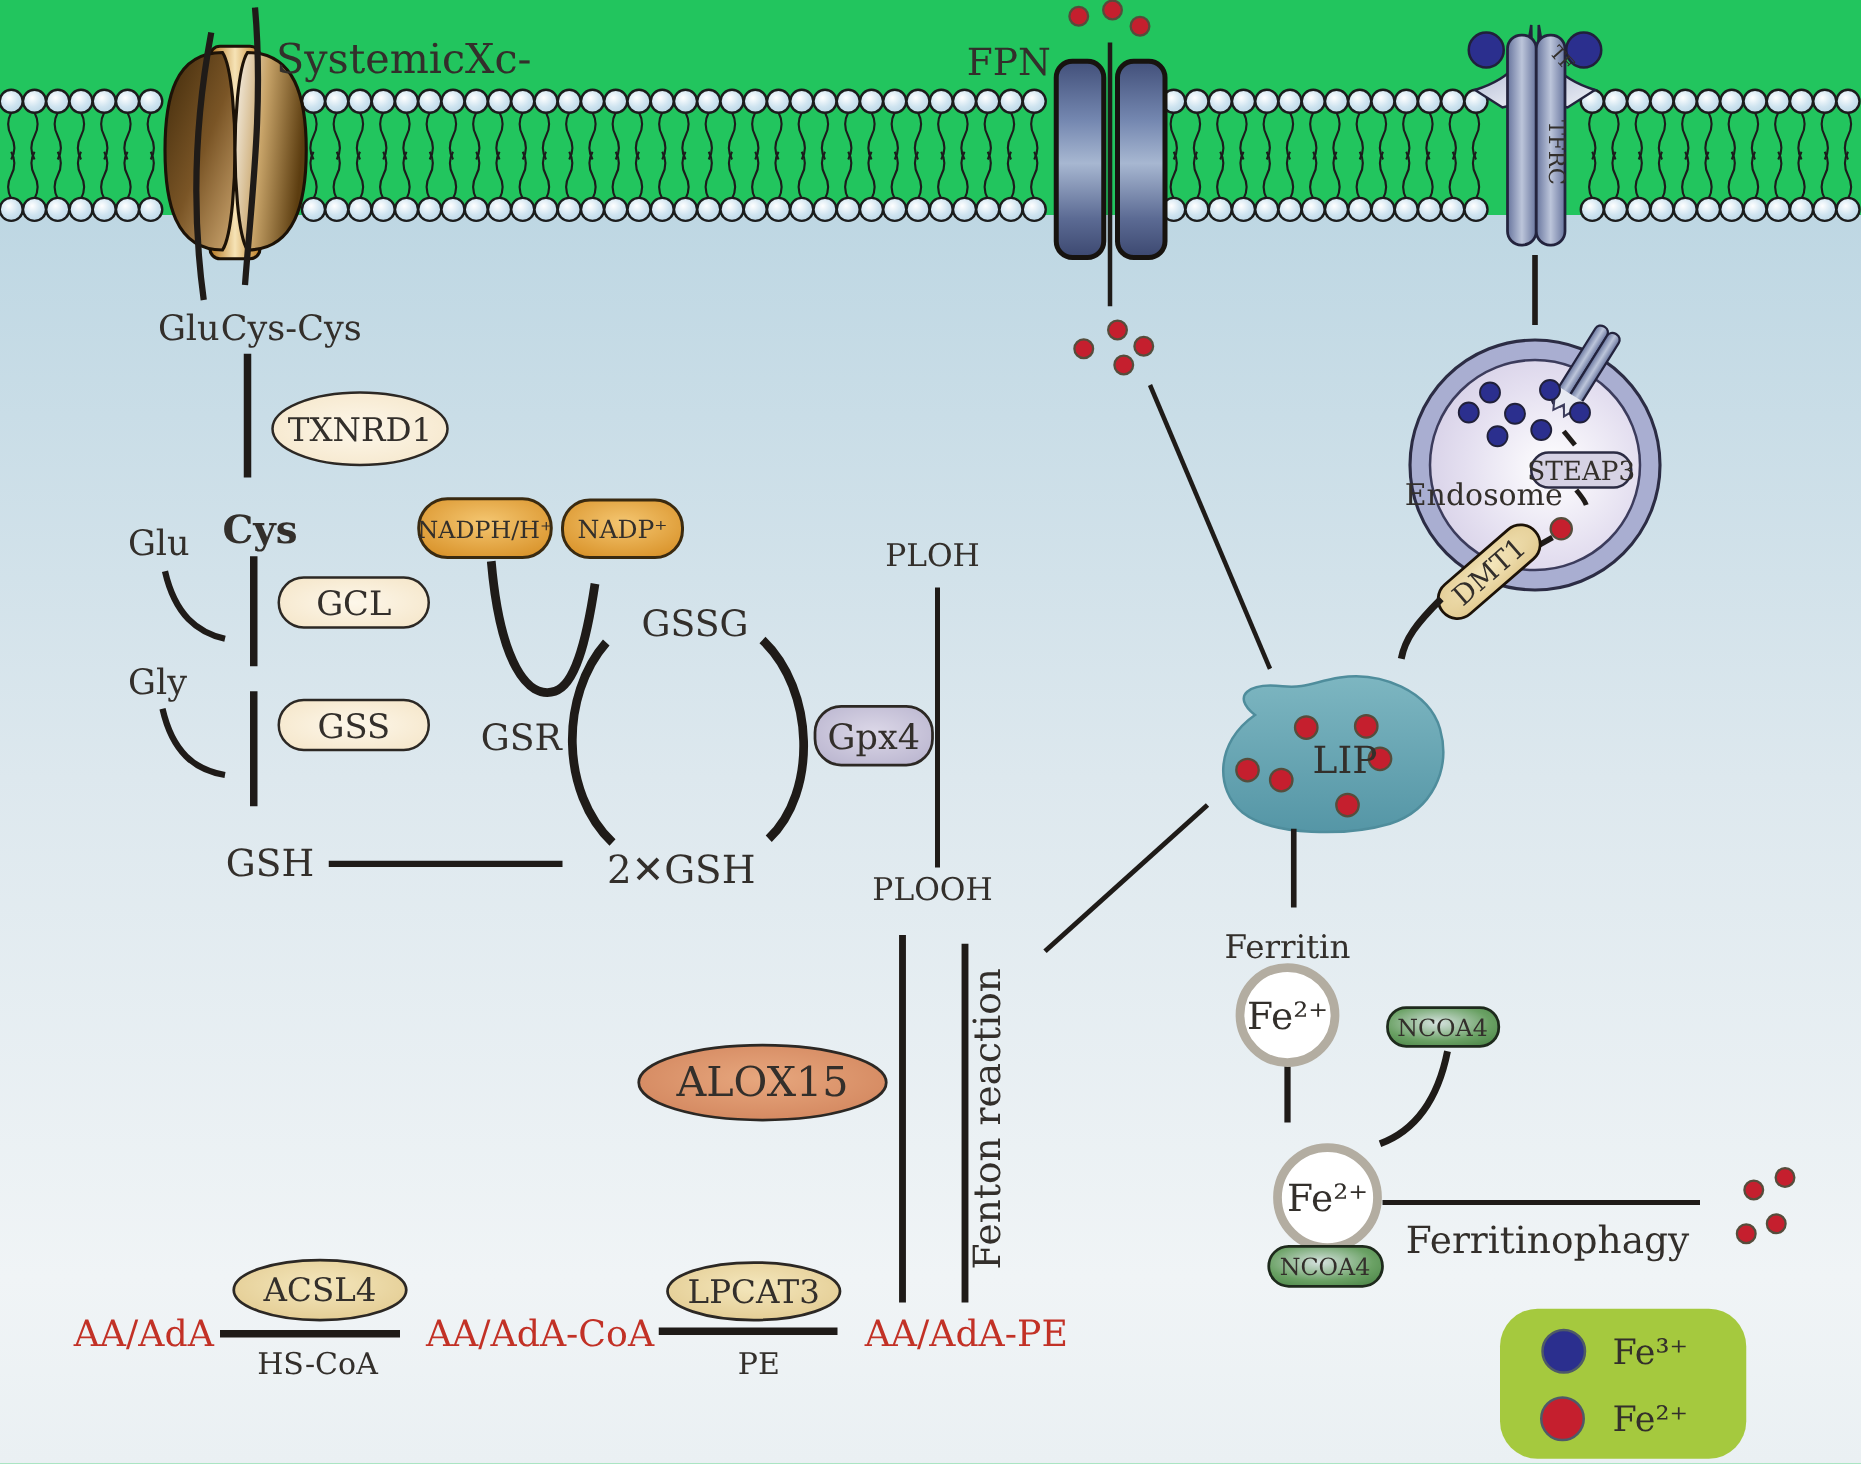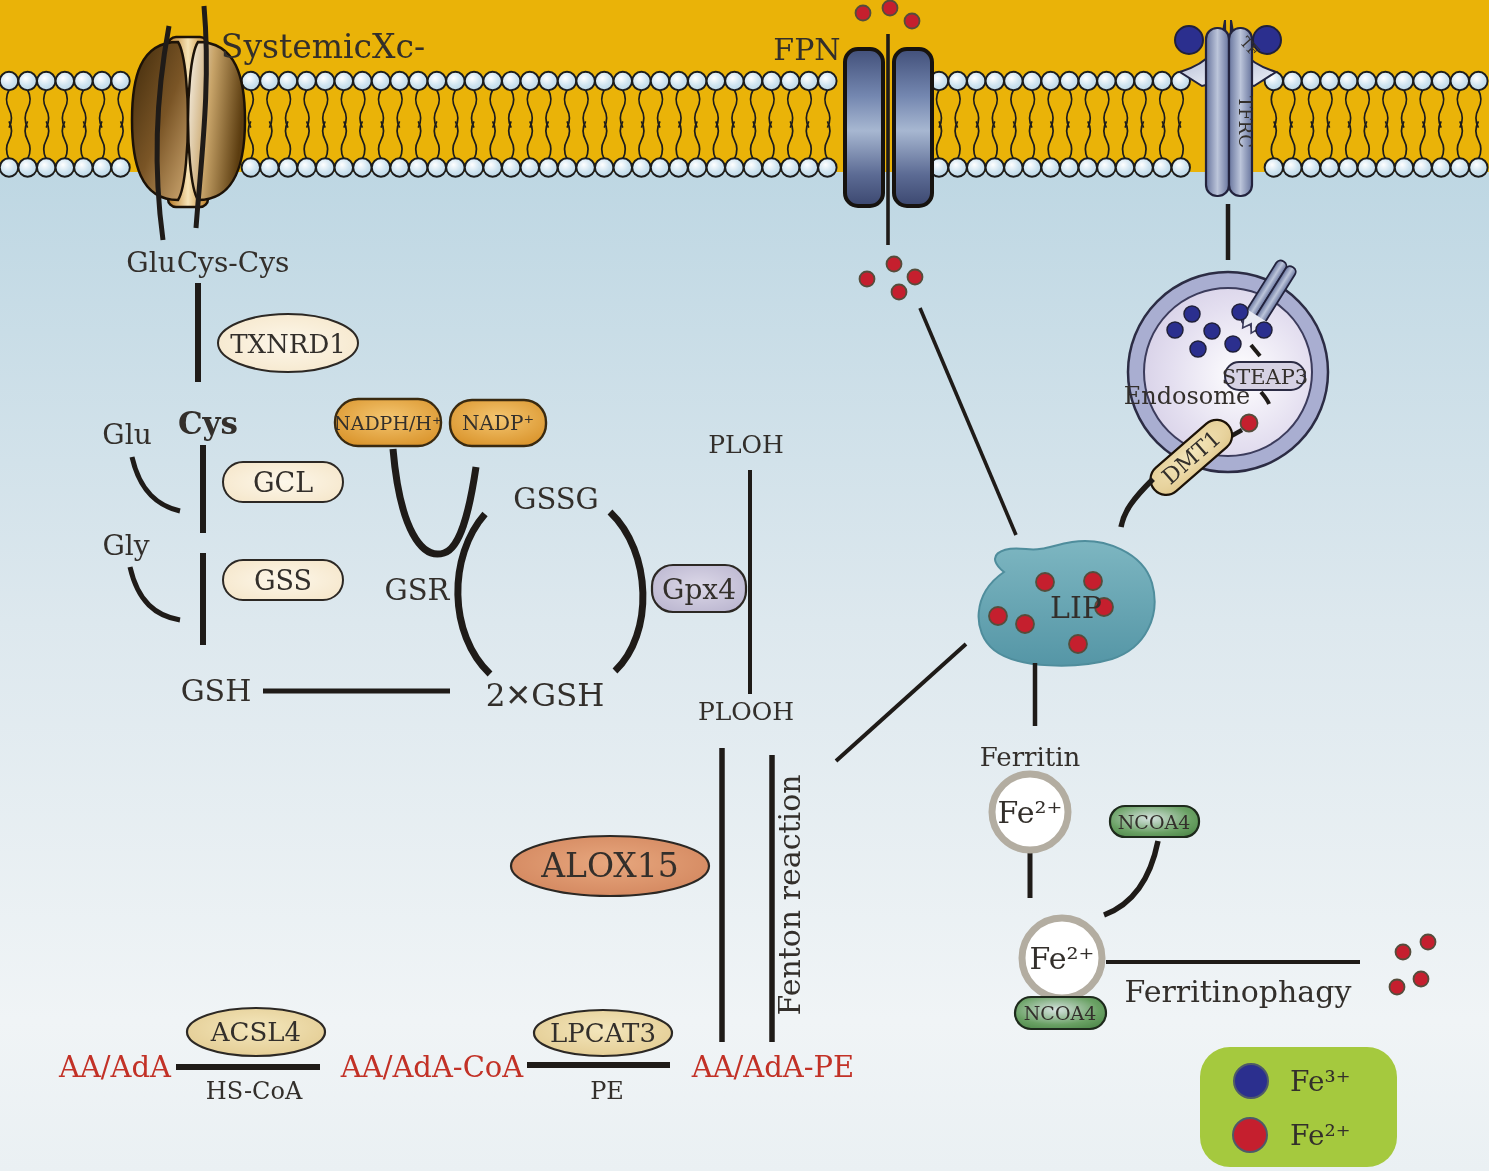--- a/index.html
+++ b/index.html
@@ -1,16 +1,16 @@
 <!DOCTYPE html>
 <html><head>
 <meta charset="utf-8">
 <style>
   html,body{margin:0;padding:0;background:#ffffff;}
-  #stage{position:relative;width:1489px;height:1171px;overflow:hidden;background:#eab308;
+  #stage{position:relative;width:1489px;height:1171px;overflow:hidden;background:#22c55e;
          font-family:"DejaVu Serif","Liberation Serif",serif;}
   svg{position:absolute;left:0;top:0;}
   text{font-family:"DejaVu Serif","Liberation Serif",serif;fill:#332f2b;}
   .red-label{fill:#c23126;}
 </style>
 </head>
 <body>
 
 <div id="stage">
 <svg width="1489" height="1171" viewBox="0 0 1489 1171">

